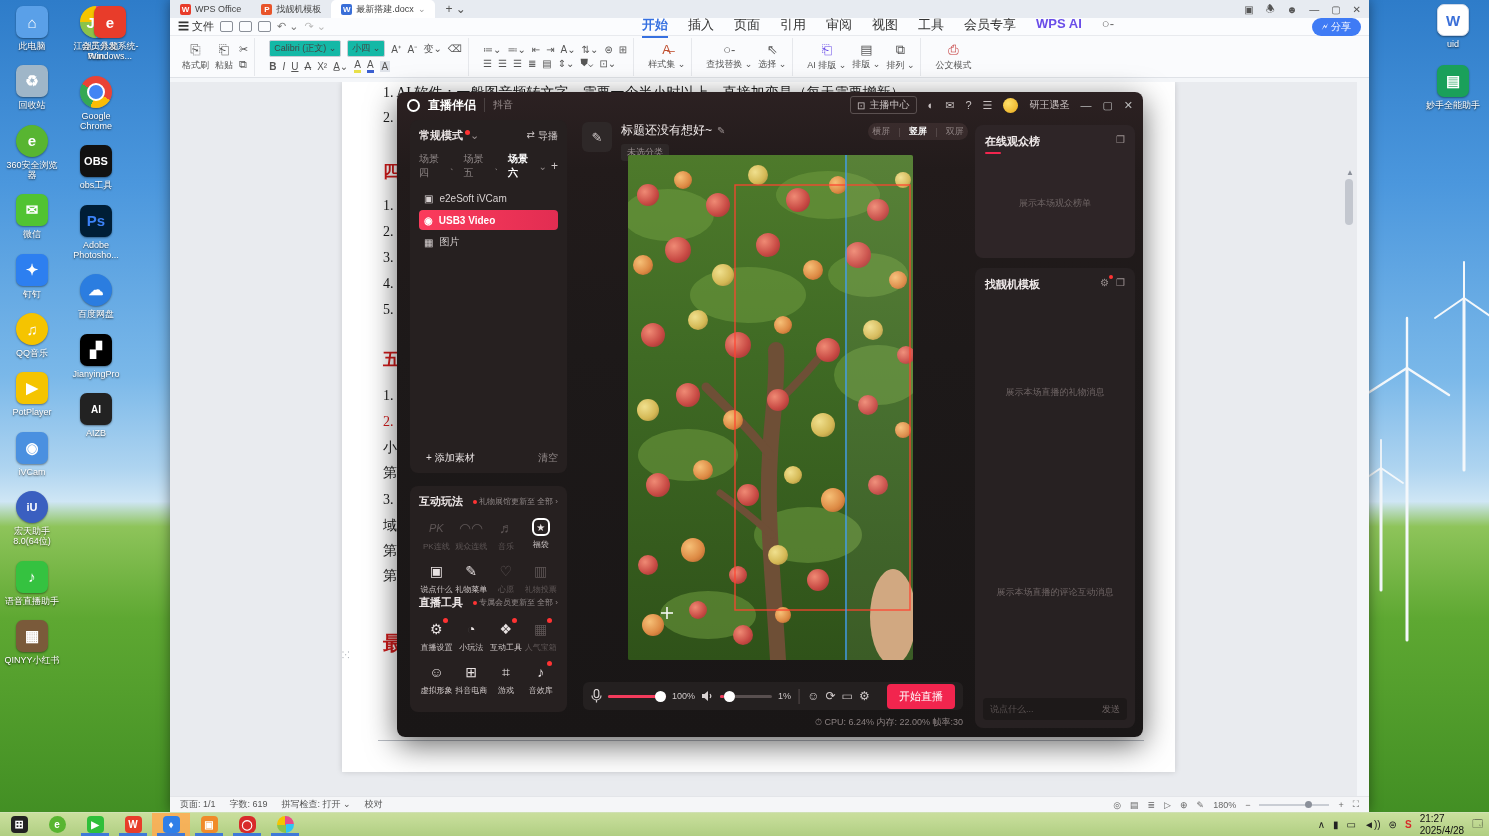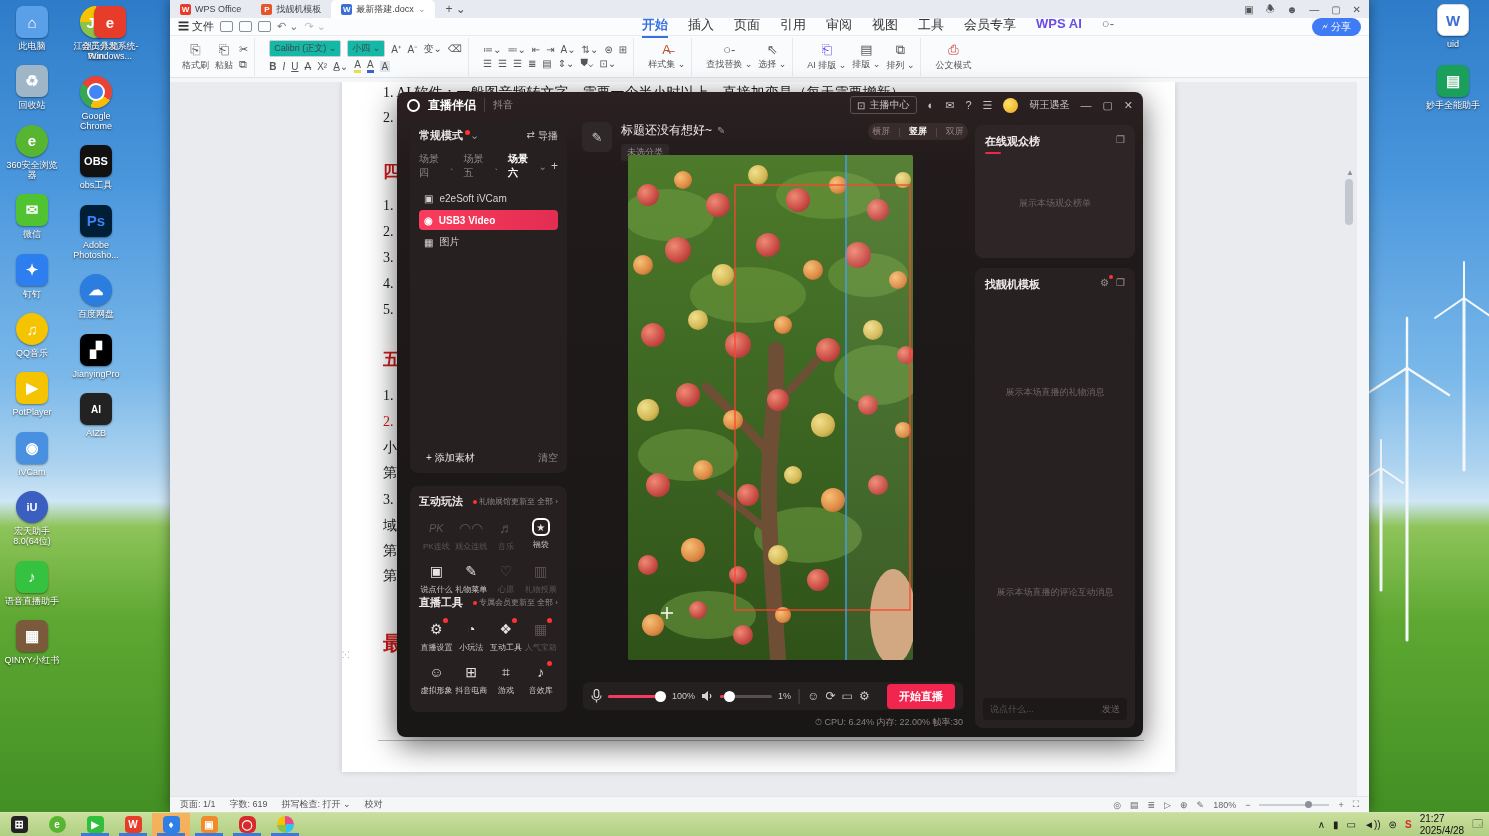--- a/index.html
+++ b/index.html
@@ -116,21 +116,21 @@
 
   .video { position:absolute; left:231px; top:63px; width:285px; height:505px; border-radius:2px; overflow:hidden; background:#24400f; }
 
   .bbar { position:absolute; left:186px; top:590px; width:380px; height:28px; background:#242020; border-radius:6px;
     display:flex; align-items:center; gap:6px; padding:0 8px; }
   .slider { position:relative; height:3px; border-radius:2px; background:#584f4f; }
   .slider .fill { position:absolute; left:0; top:0; bottom:0; background:#f43b5c; border-radius:2px; }
   .slider .knob { position:absolute; top:-4px; width:11px; height:11px; border-radius:50%; background:#fff; }
   .pctext { font-size:9px; color:#cfc8c8; }
   .bic { color:#cfc8c8; font-size:12px; }
-  .golive { margin-left:auto; background:#f2254e; color:#fff; font-size:11px; font-weight:bold; border-radius:4px; padding:5px 12px; }
+  .golive { margin-left:auto; background:#f2254e; color:#fff; font-size:11px; font-weight:normal; border-radius:4px; padding:5px 12px; }
   .perf { position:absolute; left:186px; top:624px; width:380px; text-align:right; font-size:9px; color:#8a8080; }
 
   .rcard { position:absolute; left:578px; width:160px; border-radius:8px; }
   .rcard1 { top:33px; height:133px; background:#2e2527; }
   .rcard2 { top:176px; height:460px; background:#272122; }
   .rhead { display:flex; align-items:flex-start; padding:9px 10px 0 10px; font-size:11px; font-weight:bold; color:#f0eaea; }
   .rhead .hic { margin-left:auto; display:flex; gap:7px; font-size:10px; color:#9a9090; font-weight:normal; position:relative; }
   .tab-ul { width:16px; height:2px; background:#f2254e; margin:3px 0 0 10px; border-radius:1px; }
   .empty-txt { position:absolute; width:100%; text-align:center; font-size:9px; color:#6e6464; }
   .msg-input { position:absolute; left:8px; right:8px; bottom:8px; height:22px; background:#1d1919; border-radius:4px;

